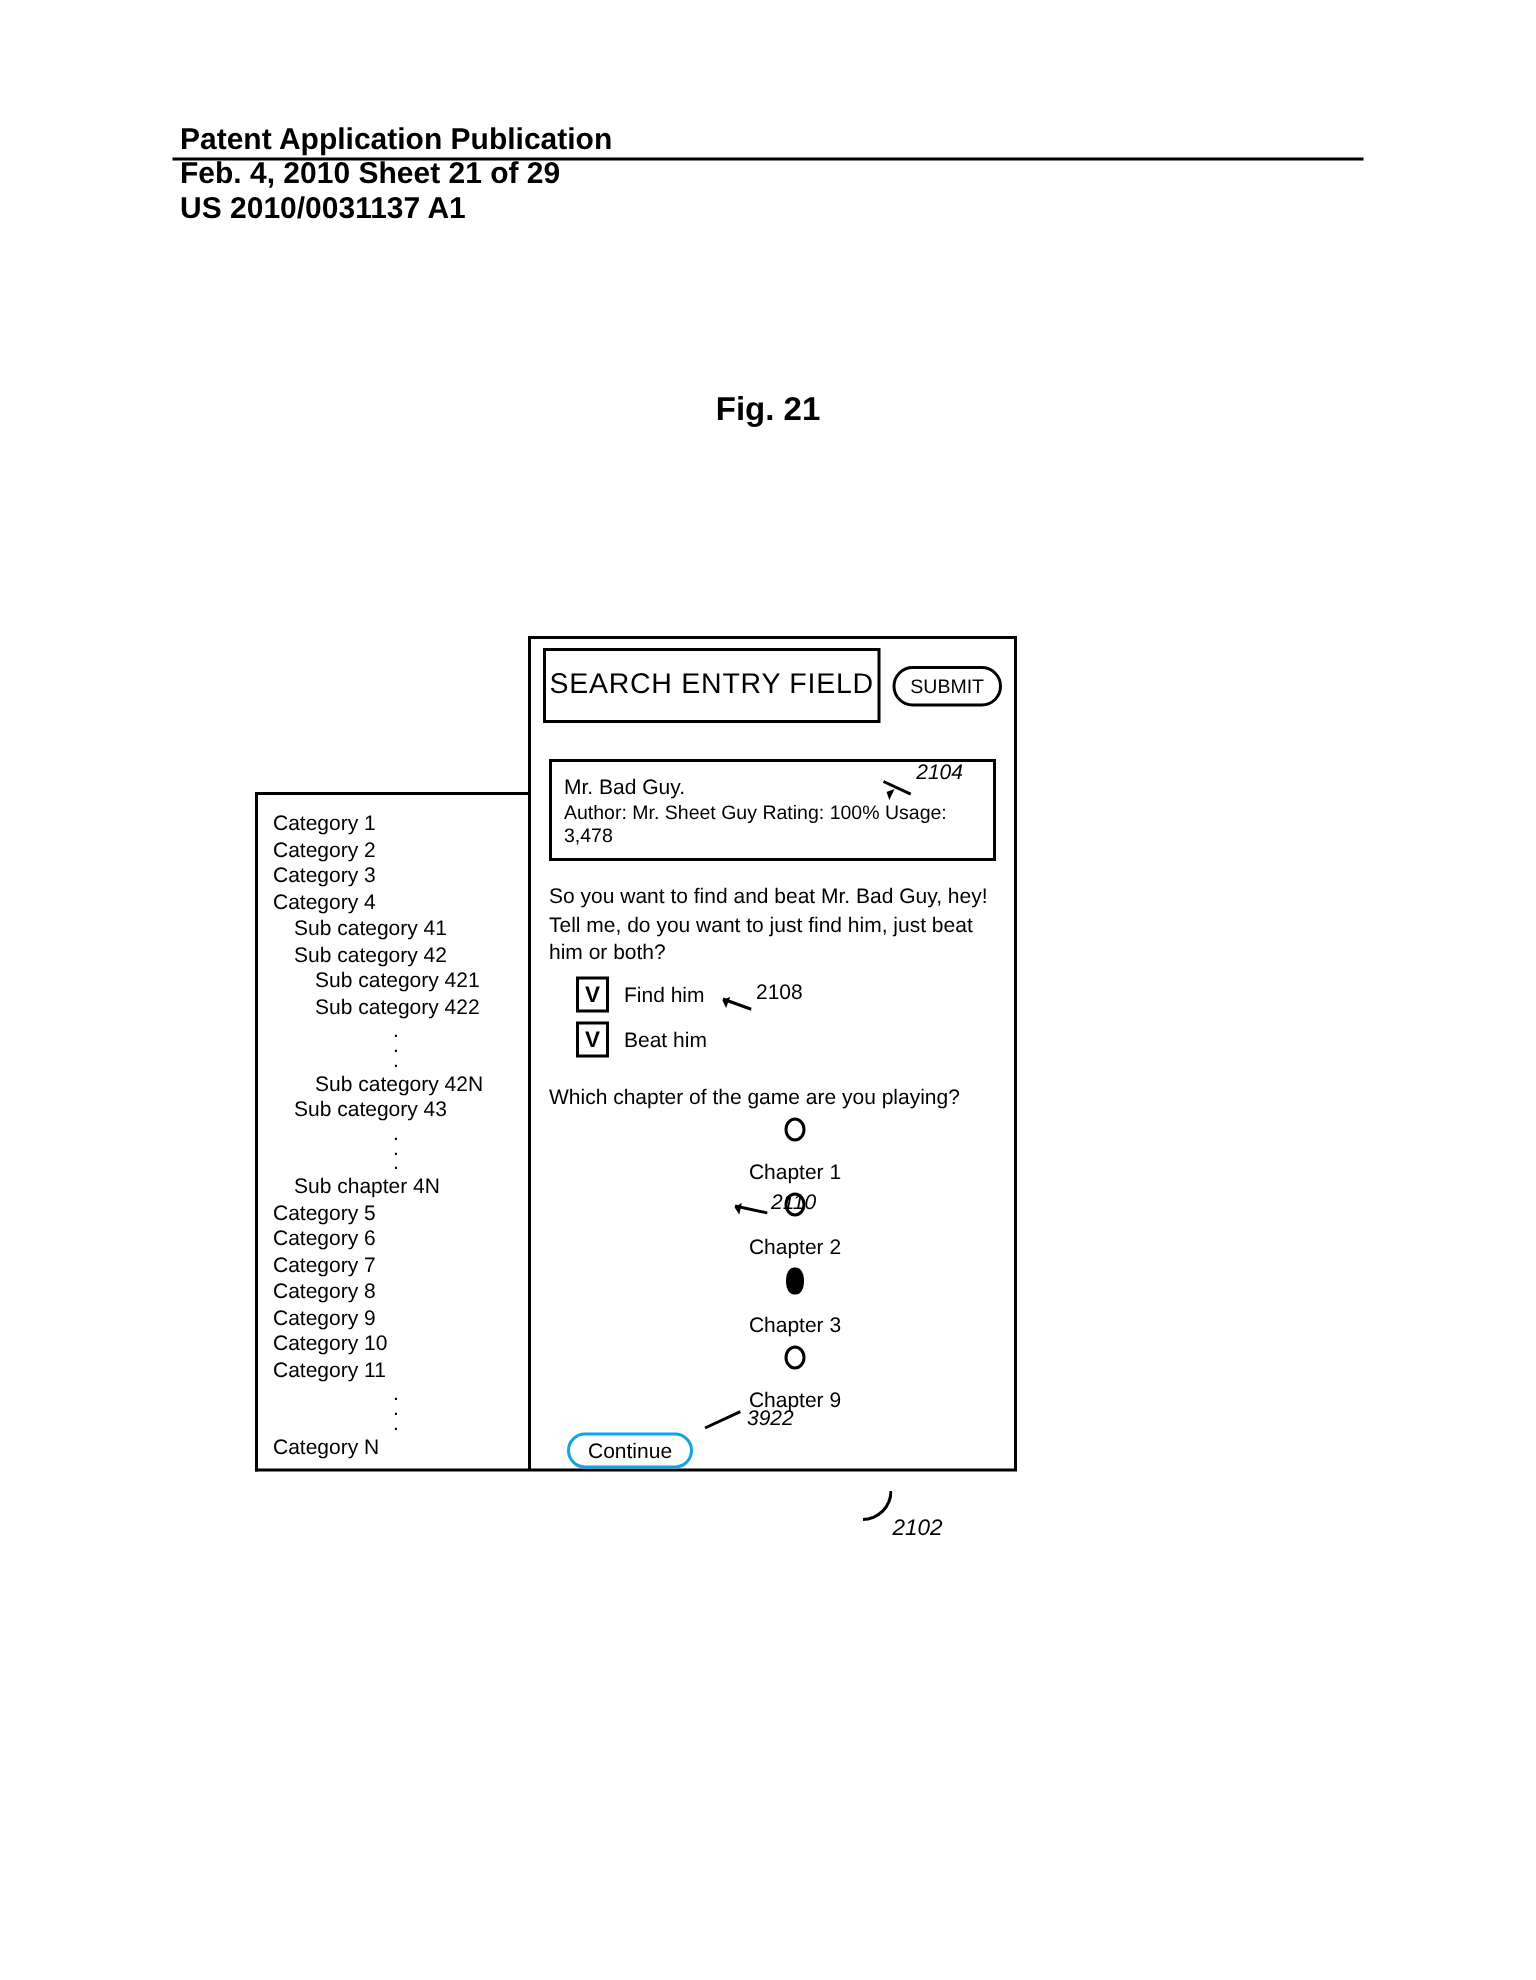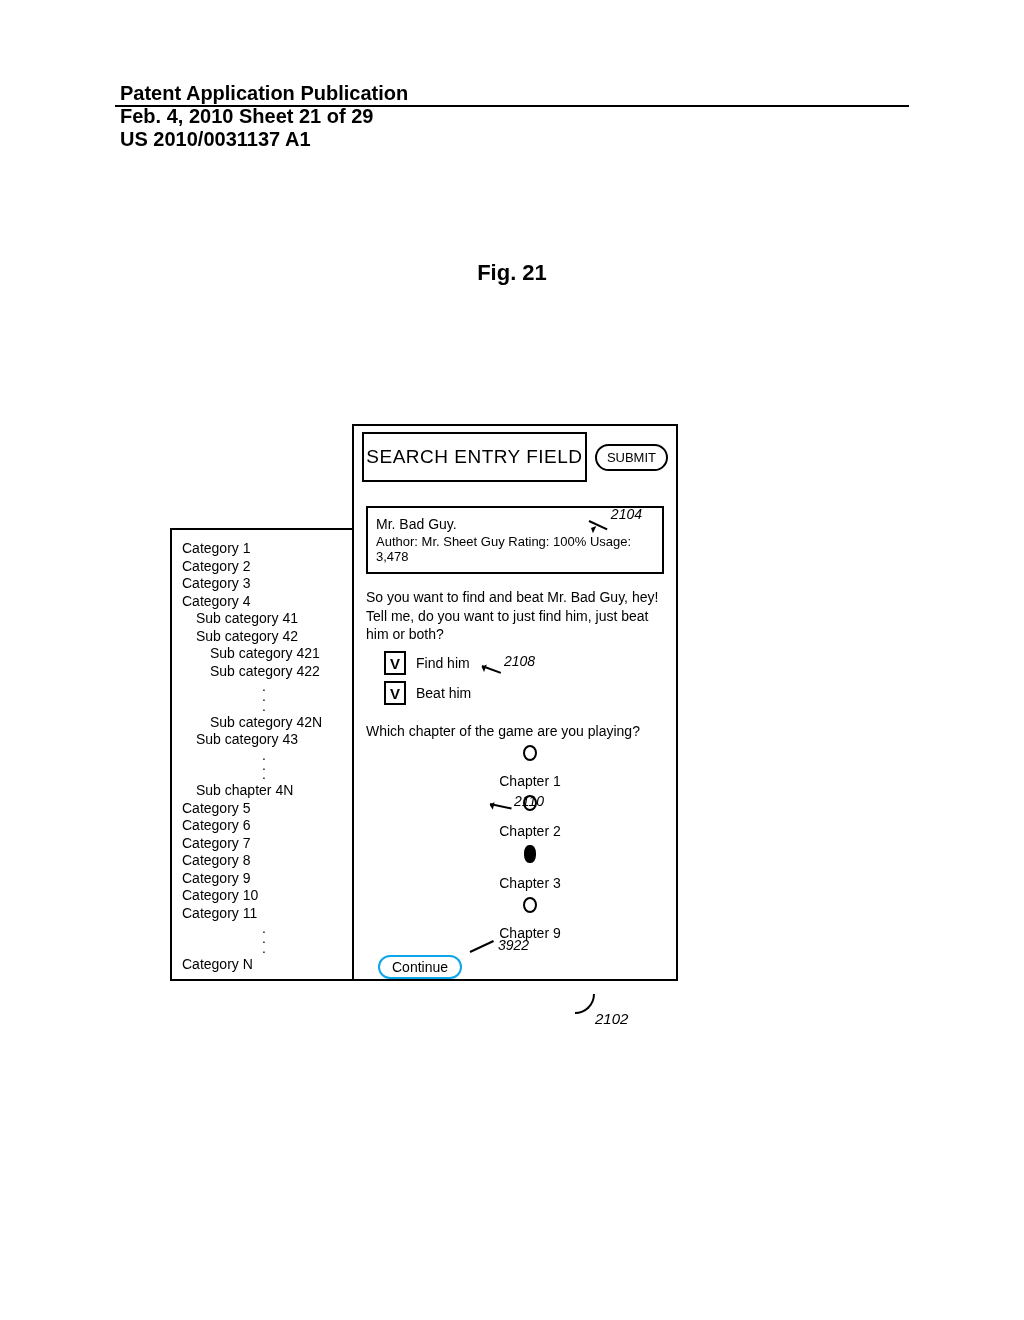--- a/index.html
+++ b/index.html
@@ -149,21 +149,20 @@
     align-items: center;
     justify-content: center;
     font-weight: bold;
     font-size: 15px;
     line-height: 1;
   }
   .callout-2108 {
     position: absolute;
     left: 120px;
     top: 2px;
-    font-style: italic;
     font-size: 14px;
   }
   .callout-2108 .arrow {
     position: absolute;
     left: -22px;
     top: 12px;
     width: 20px;
     border-top: 2px solid #000;
     transform: rotate(20deg);
     transform-origin: left;

